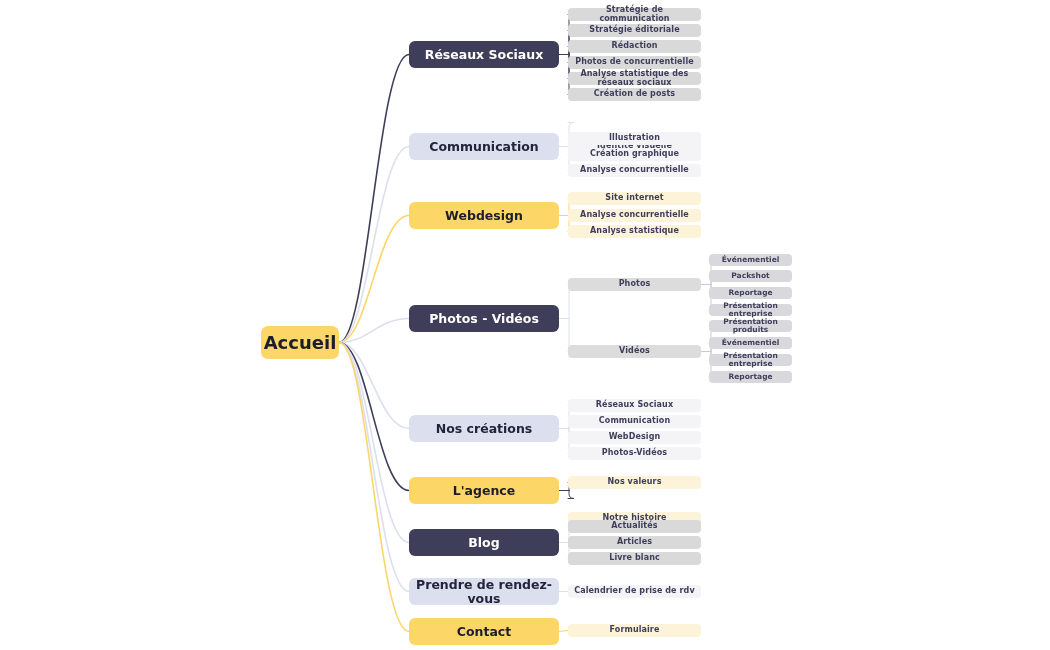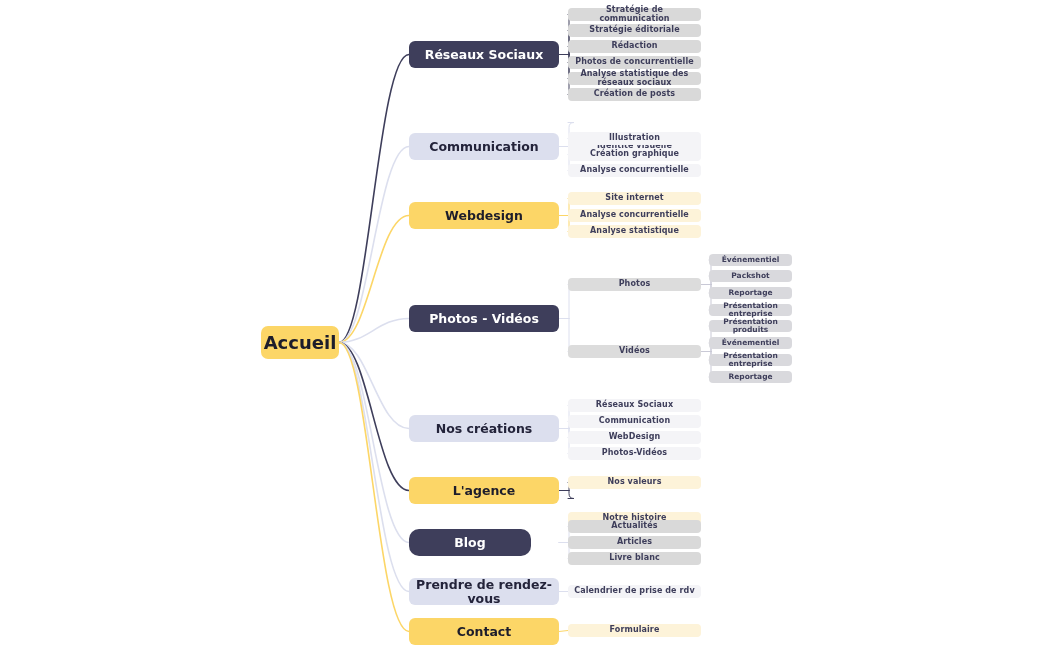--- a/index.html
+++ b/index.html
@@ -218,21 +218,21 @@
       </div>
       <div class="node lvl1 yel" style="left: 409px; top: 477px; width: 150px; height: 27px;">
         <span>L'agence</span>
       </div>
       <div class="node lvl2 cream" style="left: 568px; top: 476px; width: 133px; height: 13px;">
         <span>Nos valeurs</span>
       </div>
       <div class="node lvl2 cream" style="left: 568px; top: 512px; width: 133px; height: 13px;">
         <span>Notre histoire</span>
       </div>
-      <div class="node lvl1 dark" style="left: 409px; top: 529px; width: 122px; height: 27px; border-radius: 10px;">
+      <div class="node lvl1 dark" style="left: 409px; top: 529px; width: 150px; height: 27px;">
         <span>Blog</span>
       </div>
       <div class="node lvl2 grey" style="left: 568px; top: 520px; width: 133px; height: 13px;">
         <span>Actualités</span>
       </div>
       <div class="node lvl2 grey" style="left: 568px; top: 536px; width: 133px; height: 13px;">
         <span>Articles</span>
       </div>
       <div class="node lvl2 grey" style="left: 568px; top: 552px; width: 133px; height: 13px;">
         <span>Livre blanc</span>

